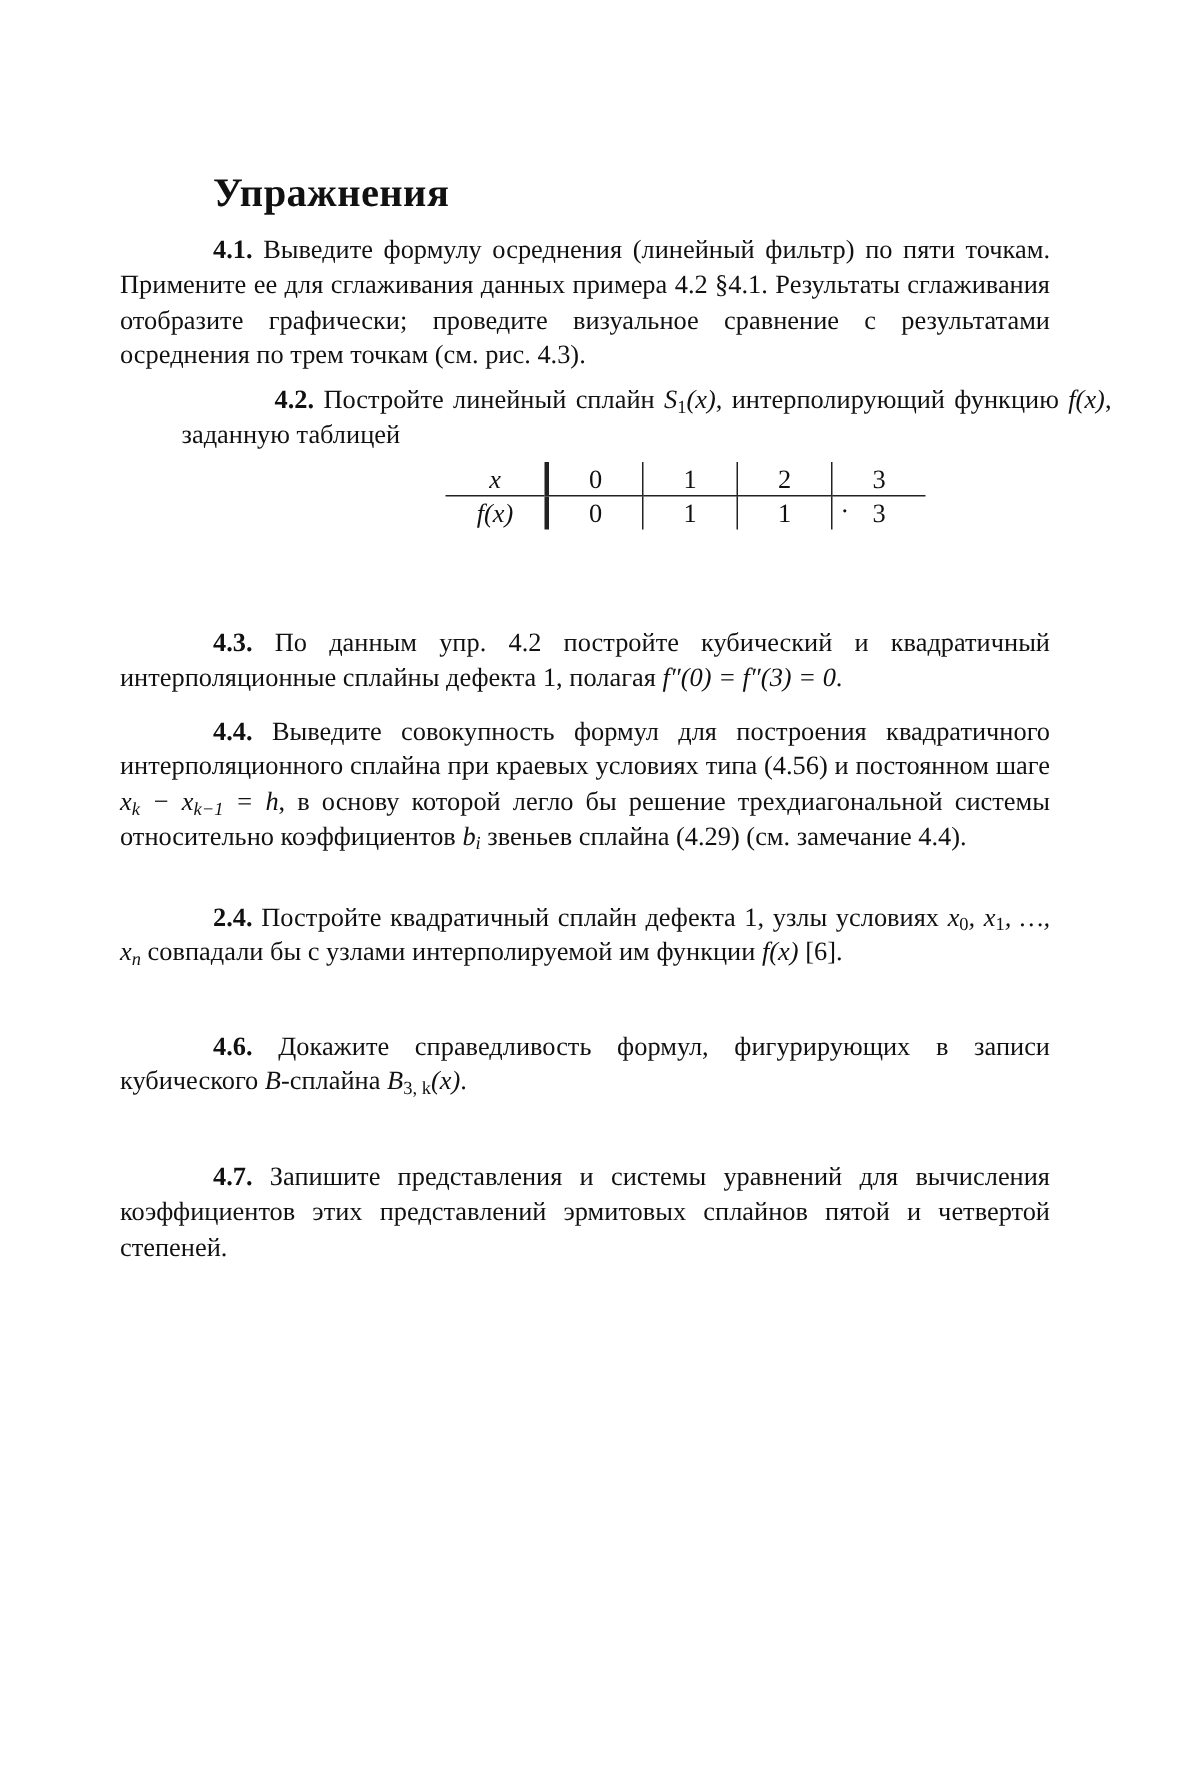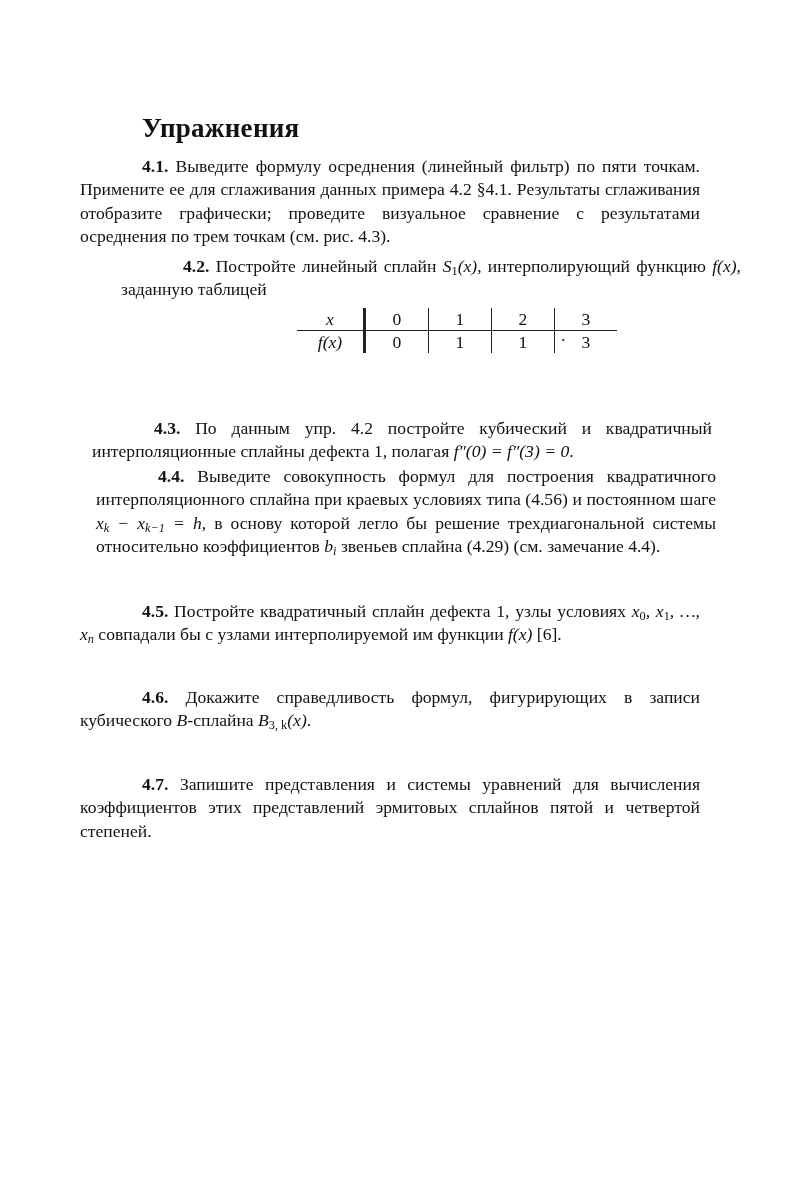--- a/index.html
+++ b/index.html
@@ -55,22 +55,22 @@
       font-size: 70%;
       vertical-align: -3px;
       line-height: 0;
       font-style: italic;
     }
     sub.up {
       font-style: normal;
     }
     #ex41 { position: absolute; top: 43px; left: 0; width: 620px; }
     #ex42 { position: absolute; top: 143px; left: 0; width: 620px; margin-left: 41px; }
-    #ex43 { position: absolute; top: 305px; left: 12px; width: 620px; }
-    #ex44 { position: absolute; top: 353px; left: 0; width: 620px; margin-left: 16px; }
+    #ex43 { position: absolute; top: 305px; left: 0; width: 620px; }
+    #ex44 { position: absolute; top: 364px; left: 0; width: 620px; }
     #ex45 { position: absolute; top: 488px; left: 0; width: 620px; }
     #ex46 { position: absolute; top: 574px; left: 0; width: 620px; }
     #ex47 { position: absolute; top: 636px; left: 0; width: 620px; margin-top: 25px; }
 
     .tbl-wrap {
       position: relative;
       height: 52px;
       margin: 6px 0 4px 0;
     }
     table.vals {
@@ -145,21 +145,21 @@
 
   <div class="ex" id="ex43">
     <p><span class="num">4.3.</span><span> По данным упр. 4.2 постройте кубический и квадратичный интерполяционные сплайны дефекта 1, полагая </span><span class="m">f″(0) = f″(3) = 0</span><span>.</span></p>
   </div>
 
   <div class="ex" id="ex44">
     <p><span class="num">4.4.</span><span> Выведите совокупность формул для построения квадратичного интерполяционного сплайна при краевых условиях типа (4.56) и постоянном шаге </span><span class="m"><span>x</span><sub>k</sub><span> − </span><span>x</span><sub>k−1</sub><span> = h</span></span><span>, в основу которой легло бы решение трехдиагональной системы относительно коэффициентов </span><span class="m"><span>b</span><sub>i</sub></span><span> звеньев сплайна (4.29) (см. замечание 4.4).</span></p>
   </div>
 
   <div class="ex" id="ex45">
-    <p><span class="num">4.5.</span><span> Постройте квадратичный сплайн дефекта 1, узлы условиях </span><span class="m"><span>x</span><sub class="up">0</sub><span>, x</span><sub class="up">1</sub><span>, …, x</span><sub>n</sub></span><span> совпадали бы с узлами интерполируемой им функции </span><span class="m">f(x)</span><span> [6].</span></p>
+    <p><span class="num">2.4.</span><span> Постройте квадратичный сплайн дефекта 1, узлы условиях </span><span class="m"><span>x</span><sub class="up">0</sub><span>, x</span><sub class="up">1</sub><span>, …, x</span><sub>n</sub></span><span> совпадали бы с узлами интерполируемой им функции </span><span class="m">f(x)</span><span> [6].</span></p>
   </div>
 
   <div class="ex" id="ex46">
     <p><span class="num">4.6.</span><span> Докажите справедливость формул, фигурирующих в записи кубического </span><span class="m">B</span><span>-сплайна </span><span class="m"><span>B</span><sub class="up">3, k</sub><span>(x)</span></span><span>.</span></p>
   </div>
 
   <div class="ex" id="ex47">
     <p><span class="num">4.7.</span><span> Запишите представления и системы уравнений для вычисления коэффициентов этих представлений эрмитовых сплайнов пятой и четвертой степеней.</span></p>
   </div>
 

